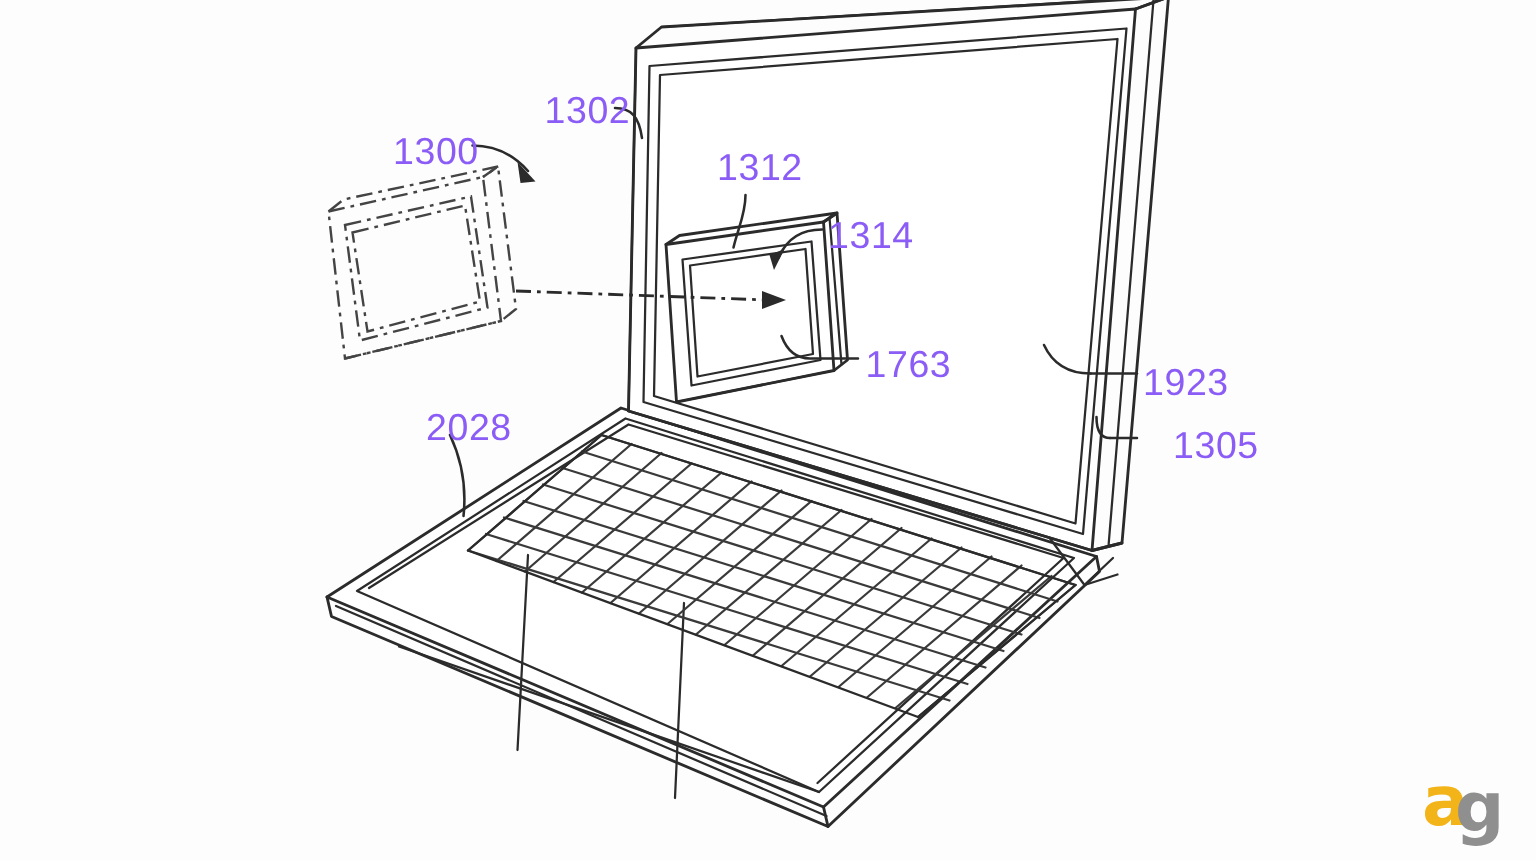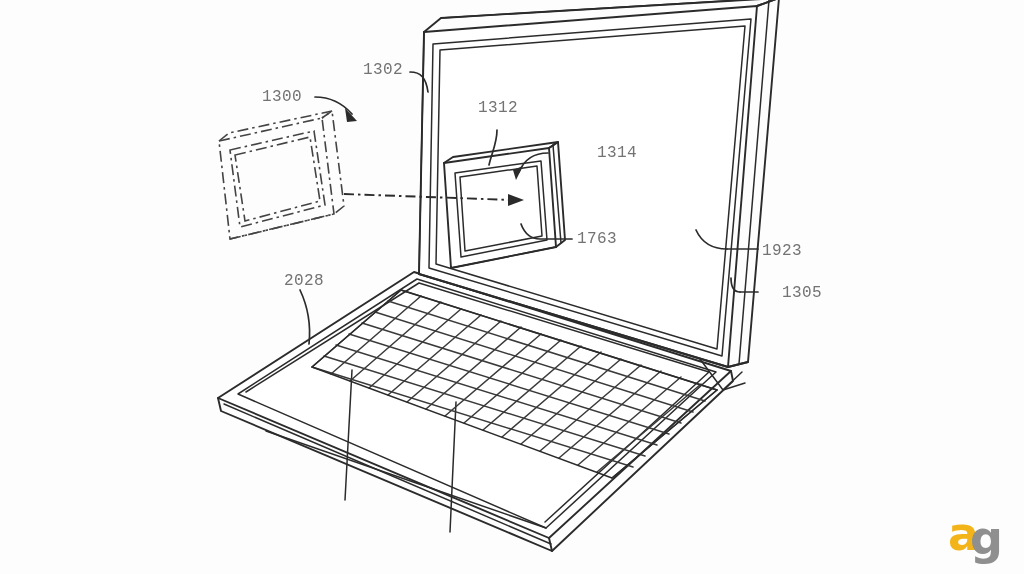--- a/index.html
+++ b/index.html
@@ -62,23 +62,23 @@
   .ln-motion {
     fill: none;
     stroke: #2b2b2b;
     stroke-width: 1.9;
     stroke-linecap: butt;
     stroke-dasharray: 10 4 2.5 4;
   }
   .fill-white { fill: #ffffff; }
   .ref-label {
     position: absolute;
-    font-family: Liberation Mono, monospace;
-    font-size: 16px;
-    color: #737373;
+    font-family: Liberation Sans, sans-serif;
+    font-size: 25px;
+    color: #8b5cf6;
     letter-spacing: 0.4px;
     white-space: nowrap;
     line-height: 1;
     user-select: none;
   }
   #watermark {
     position: absolute;
     right: 14px;
     bottom: 10px;
     width: 62px;
@@ -225,21 +225,21 @@
     </g>
 
   </svg>
 
   <div class="ref-label" style="left:262px; top:89px;">1300</div>
   <div class="ref-label" style="left:363px; top:62px;">1302</div>
   <div class="ref-label" style="left:284px; top:273px;">2028</div>
   <div class="ref-label" style="left:782px; top:285px;">1305</div>
   <div class="ref-label" style="left:762px; top:243px;">1923</div>
   <div class="ref-label" style="left:478px; top:100px;">1312</div>
-  <div class="ref-label" style="left:552px; top:145px;padding-left:45px;">1314</div>
+  <div class="ref-label" style="left:552px; top:145px;">1314</div>
   <div class="ref-label" style="left:577px; top:231px;">1763</div>
 
   <svg id="watermark" viewBox="0 0 62 58">
     <text class="wm-glyph" x="0" y="44" id="wm-a" fill="#F2B418">a</text>
     <text class="wm-glyph" x="22" y="48" id="wm-g" fill="#8F8F8F">g</text>
   </svg>
 
 </div>
 
 </body></html>

